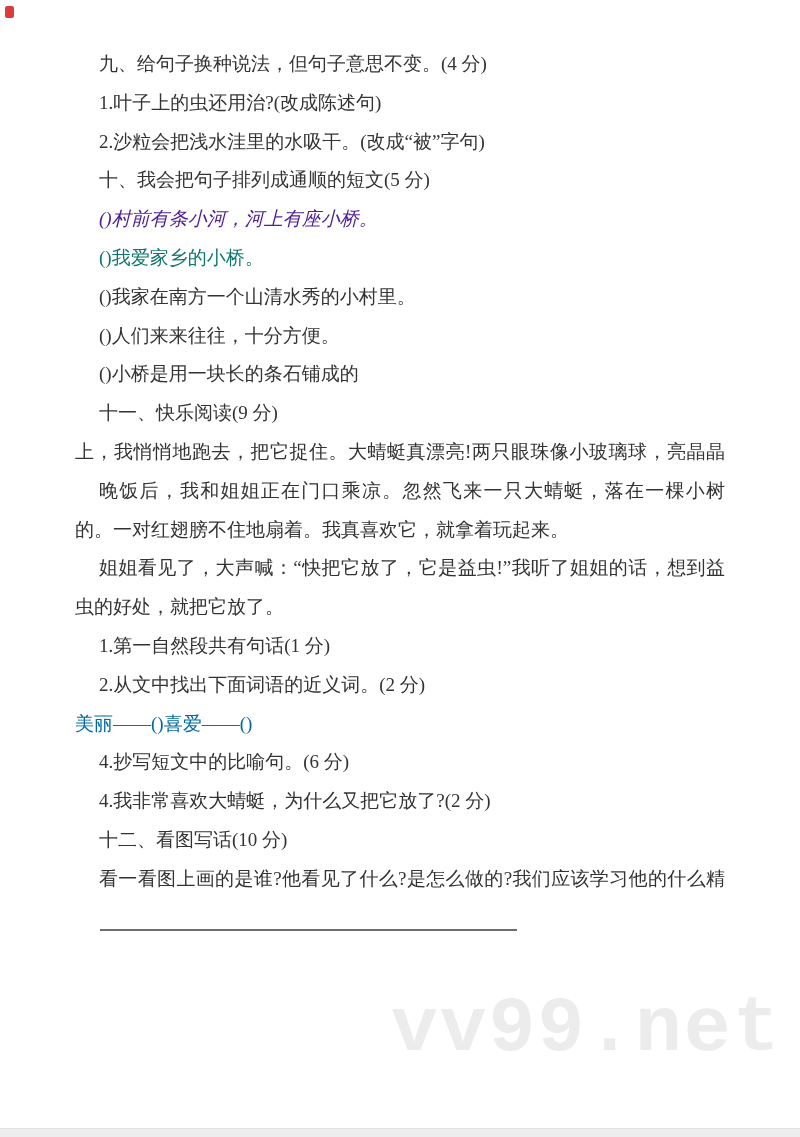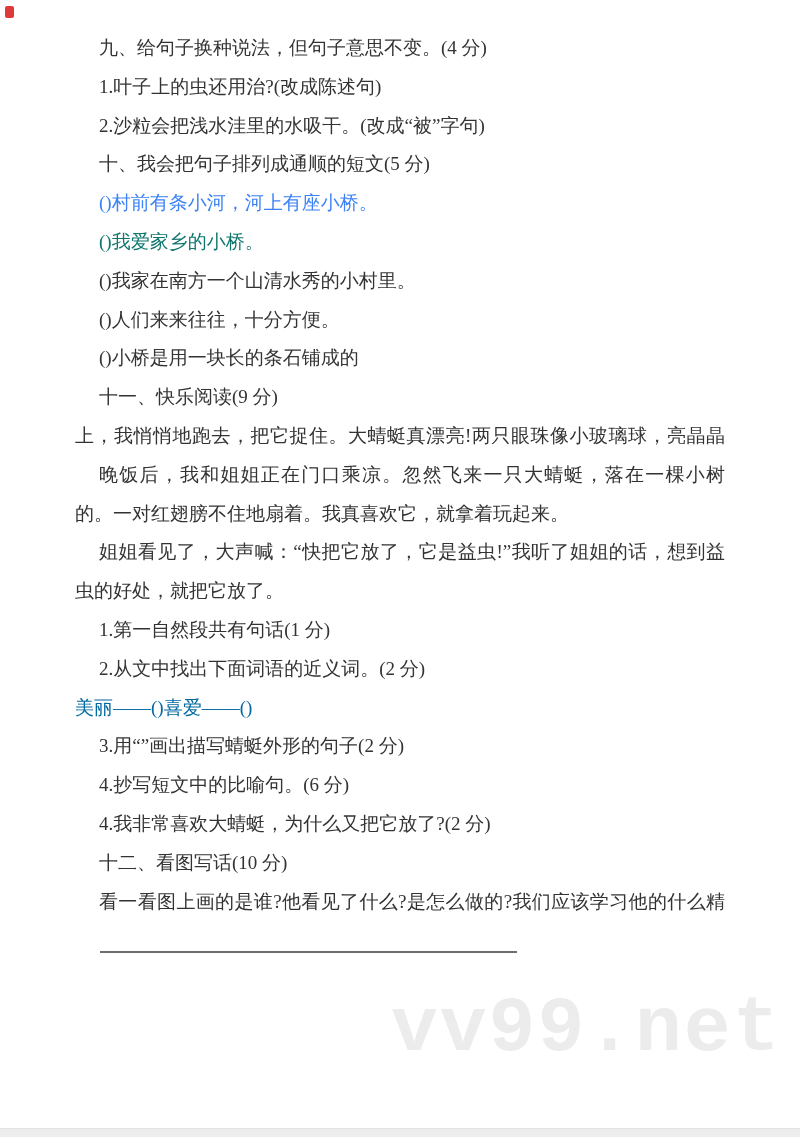--- a/index.html
+++ b/index.html
@@ -37,21 +37,21 @@
     color: #ececec;
     user-select: none;
     white-space: nowrap;
     margin-left: 34px;
   }
   .doc {
     position: absolute;
     left: 0;
     top: 0;
     width: 650px;
-    padding: 29px 75px 0 75px;
+    padding: 45px 75px 0 75px;
     z-index: 2;
   }
   .line {
     font-size: 19px;
     height: 38.8px;
     line-height: 38.8px;
     color: #333333;
     white-space: nowrap;
   }
   .line.indent {
@@ -85,35 +85,34 @@
 <body>
 
 <div class="page">
   <div class="corner-mark" style="background: rgb(221, 59, 59);"></div>
   <div class="watermark" style="color: rgb(236, 236, 236);">vv99.net</div>
   <div class="doc">
     <div class="line indent" style="color: rgb(51, 51, 51);">九、给句子换种说法，但句子意思不变。(4 分)</div>
       <div class="line indent" style="color: rgb(51, 51, 51);">1.叶子上的虫还用治?(改成陈述句)</div>
       <div class="line indent" style="color: rgb(51, 51, 51);">2.沙粒会把浅水洼里的水吸干。(改成“被”字句)</div>
       <div class="line indent" style="color: rgb(51, 51, 51);">十、我会把句子排列成通顺的短文(5 分)</div>
-      <div class="line indent" style="color: #3b82f6;">()村前有条小河，河上有座小桥。</div>
+      <div class="line indent" style="color: #4c1d95; font-style: italic;">()村前有条小河，河上有座小桥。</div>
       <div class="line indent" style="color: #0f766e;">()我爱家乡的小桥。</div>
       <div class="line indent" style="color: rgb(51, 51, 51);">()我家在南方一个山清水秀的小村里。</div>
       <div class="line indent" style="color: rgb(51, 51, 51);">()人们来来往往，十分方便。</div>
       <div class="line indent" style="color: rgb(51, 51, 51);">()小桥是用一块长的条石铺成的</div>
       <div class="line indent" style="color: rgb(51, 51, 51);">十一、快乐阅读(9 分)</div>
       <div class="line full" style="color: rgb(51, 51, 51);">上，我悄悄地跑去，把它捉住。大蜻蜓真漂亮!两只眼珠像小玻璃球，亮晶晶</div>
       <div class="line indent full" style="color: rgb(51, 51, 51);">晚饭后，我和姐姐正在门口乘凉。忽然飞来一只大蜻蜓，落在一棵小树</div>
       <div class="line" style="color: rgb(51, 51, 51);">的。一对红翅膀不住地扇着。我真喜欢它，就拿着玩起来。</div>
       <div class="line indent full" style="color: rgb(51, 51, 51); font-family: Liberation Serif, serif;">姐姐看见了，大声喊：“快把它放了，它是益虫!”我听了姐姐的话，想到益</div>
       <div class="line" style="color: rgb(51, 51, 51);">虫的好处，就把它放了。</div>
       <div class="line indent" style="color: rgb(51, 51, 51);">1.第一自然段共有句话(1 分)</div>
       <div class="line indent" style="color: rgb(51, 51, 51);">2.从文中找出下面词语的近义词。(2 分)</div>
       <div class="line" style="color: #0369a1;">美丽——()喜爱——()</div>
-      <div class="line indent" style="color: rgb(51, 51, 51);">3.用“”画出描写蜻蜓外形的句子(2 分)</div>
       <div class="line indent" style="color: rgb(51, 51, 51);">4.抄写短文中的比喻句。(6 分)</div>
       <div class="line indent" style="color: rgb(51, 51, 51);">4.我非常喜欢大蜻蜓，为什么又把它放了?(2 分)</div>
       <div class="line indent" style="color: rgb(51, 51, 51);">十二、看图写话(10 分)</div>
       <div class="line indent full" style="color: rgb(51, 51, 51);">看一看图上画的是谁?他看见了什么?是怎么做的?我们应该学习他的什么精</div>
       <div class="answer-rule"></div>
   </div>
   <div class="bottom-strip"></div>
 </div>
 
 </body></html>

